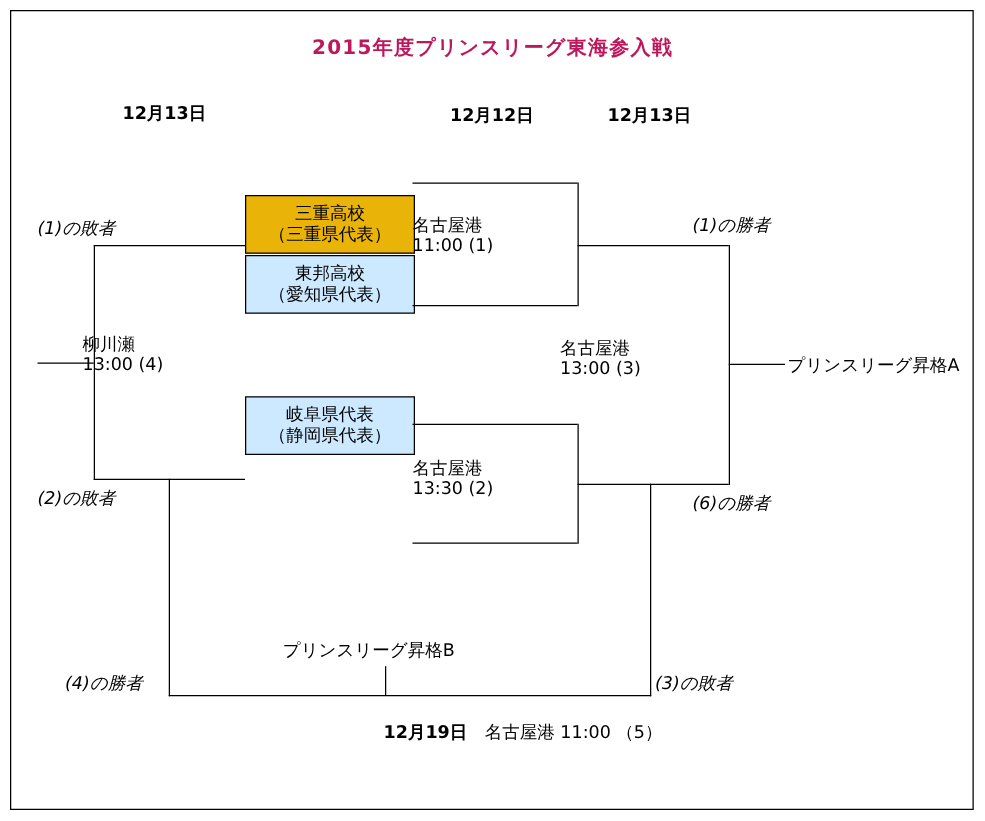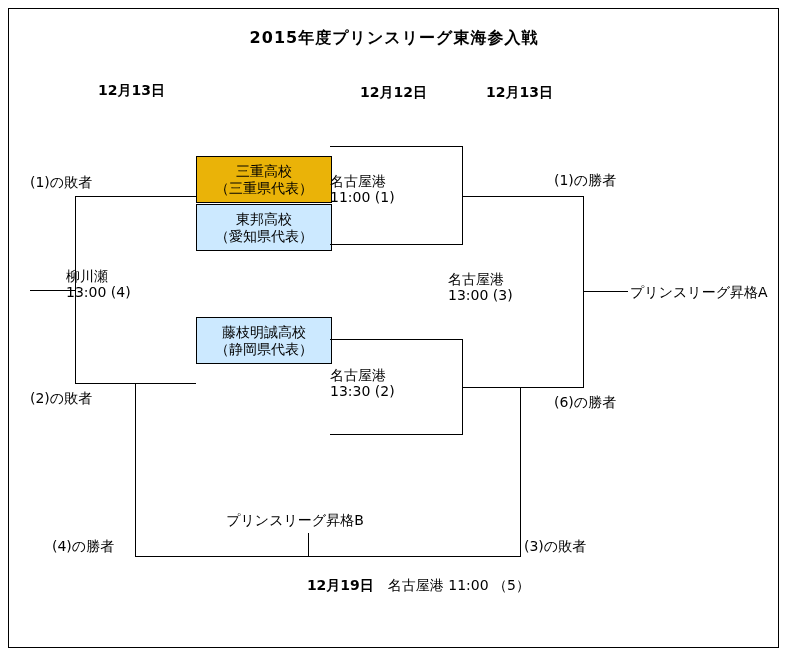--- a/index.html
+++ b/index.html
@@ -22,55 +22,55 @@
   .team-box {
     position:absolute; left:196px; width:134px; height:45px;
     border:1px solid #000; background:#cce9ff;
     display:flex; flex-direction:column; align-items:center; justify-content:center;
     font-size:14px; line-height:17px; text-align:center;
   }
   .match-label {
     position:absolute; text-align:left; font-size:14px; line-height:16px;
     white-space:nowrap;
   }
-  .side-label { position:absolute; font-size:14px; white-space:nowrap; }
+  .side-label { position:absolute; font-size:14px; white-space:nowrap;font-style:italic; }
   .promo-label { position:absolute; font-size:14px; white-space:nowrap; }
   .footer-line1 {
     position:absolute; left:140px; top:577px; width:390px; text-align:right;
     font-size:14px; white-space:nowrap;
   }
   .footer-line1 b { font-weight:bold; }
   .footer-line2 {
     position:absolute; left:0; top:599px; width:788px; text-align:center;
     font-size:14px; white-space:nowrap;
   }
 </style>
 </head>
 <body>
 
 <div class="stage">
 
   <div class="frame"></div>
 
-  <div class="title" style="color: #000000;">2015年度プリンスリーグ東海参入戦</div>
+  <div class="title" style="color: #be185d;">2015年度プリンスリーグ東海参入戦</div>
 
   <div class="date-header" style="left:98px;  top:82px;">12月13日</div>
   <div class="date-header" style="left:360px; top:84px;">12月12日</div>
   <div class="date-header" style="left:486px; top:84px;">12月13日</div>
 
   <div class="team-box" style="top: 124px; background: #eab308; margin-top: 32px;">
     <div>三重高校</div>
     <div>（三重県代表）</div>
   </div>
   <div class="team-box" style="top: 204px; background: rgb(204, 233, 255);">
     <div>東邦高校</div>
     <div>（愛知県代表）</div>
   </div>
   <div class="team-box" style="top: 317px; background: rgb(204, 233, 255);">
-    <div>藤枝明誠高校</div>
+    <div>岐阜県代表</div>
     <div>（静岡県代表）</div>
   </div>
 
   <div class="line h" style="left: 330px; top: 146px; width: 132px; background: rgb(0, 0, 0);"></div>
   <div class="line h" style="left: 330px; top: 244px; width: 132px; background: rgb(0, 0, 0);"></div>
   <div class="line v" style="left: 462px; top: 146px; height: 99px; background: rgb(0, 0, 0);"></div>
   <div class="line h" style="left: 462px; top: 196px; width: 121px; background: rgb(0, 0, 0);"></div>
 
   <div class="line h" style="left: 330px; top: 339px; width: 132px; background: rgb(0, 0, 0);"></div>
   <div class="line h" style="left: 330px; top: 434px; width: 132px; background: rgb(0, 0, 0);"></div>

